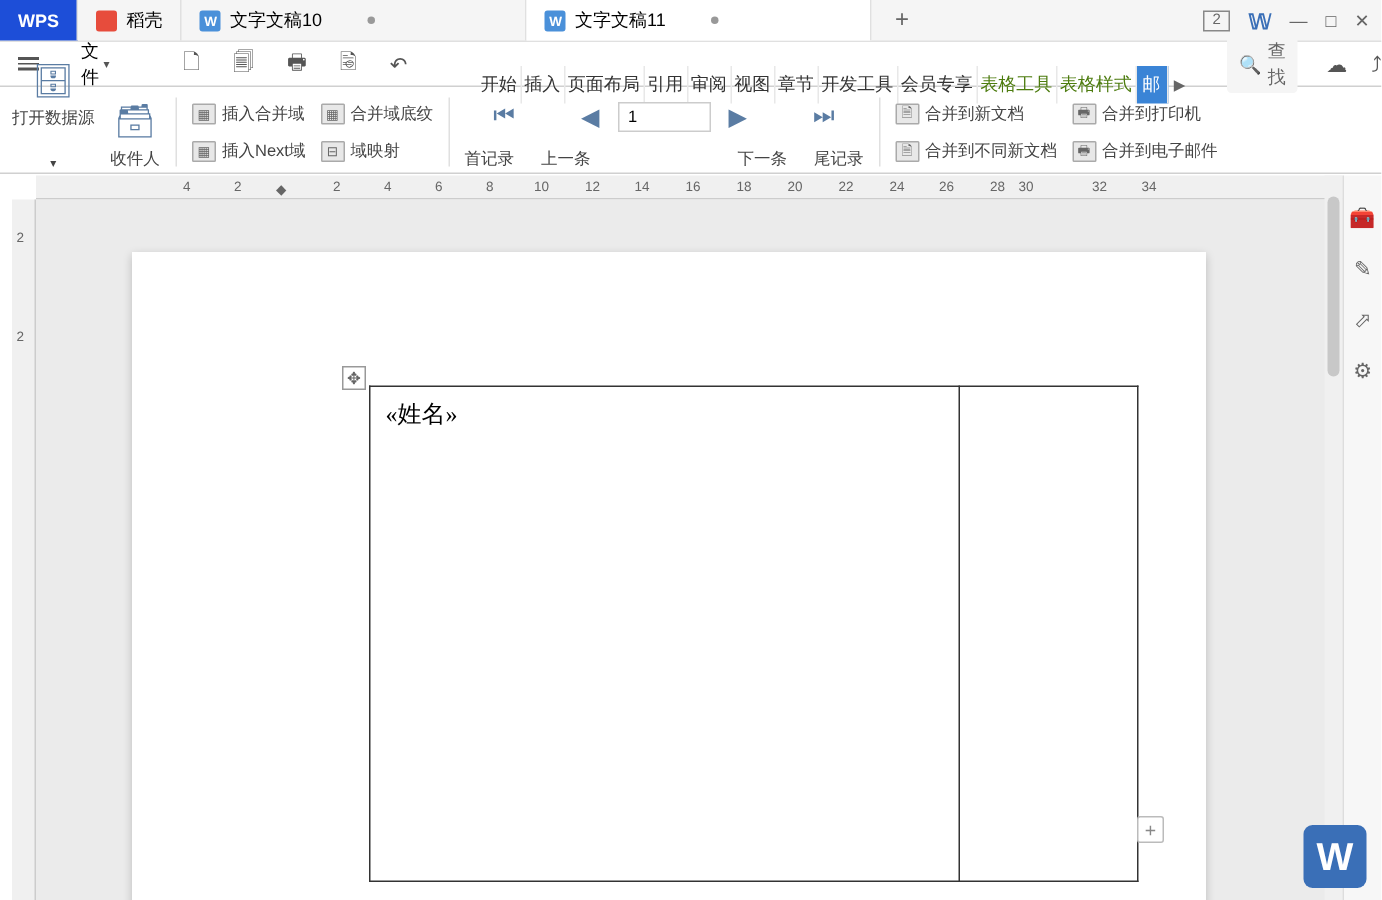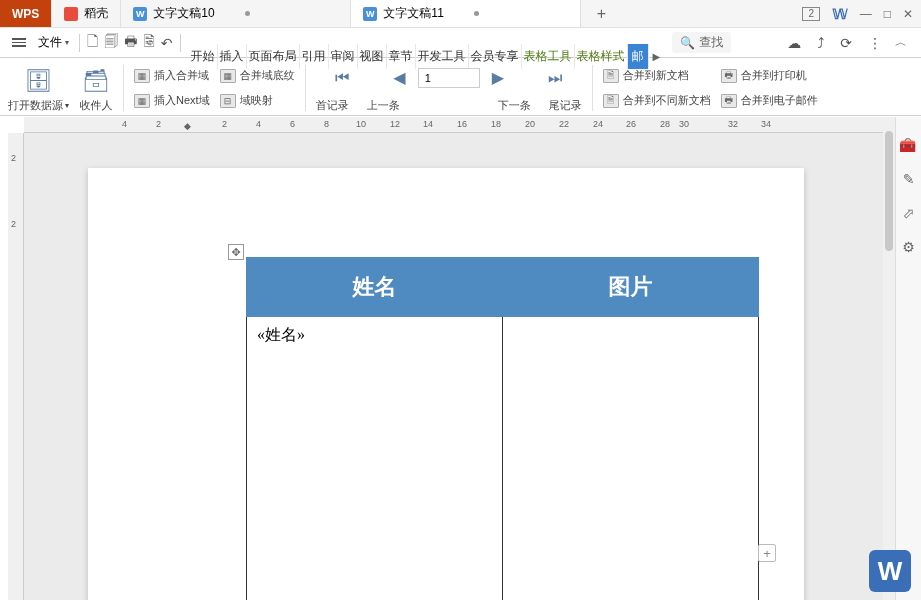--- a/index.html
+++ b/index.html
@@ -1,53 +1,53 @@
 <!DOCTYPE html>
 <html><head>
 <meta charset="utf-8">
 <style>
   * { margin: 0; padding: 0; box-sizing: border-box; }
   body { font-family: "Microsoft YaHei", Arial, sans-serif; font-size: 12px; background: #fff; width: 921px; height: 600px; overflow: hidden; position: relative; }
   
   
   .titlebar { height: 28px; background: #f5f5f5; display: flex; align-items: stretch; border-bottom: 1px solid #e0e0e0; }
   .tab { display: flex; align-items: center; padding: 0 12px; font-size: 12px; border-right: 1px solid #e0e0e0; position: relative; }
-  .tab.active-app { background: #c2410c; color: #fff; font-weight: bold; }
+  .tab.active-app { background: #1d4ed8; color: #fff; font-weight: bold; }
   .tab .doc-icon { width: 14px; height: 14px; background: #4a90d9; border-radius: 2px; margin-right: 6px; display: inline-flex; align-items: center; justify-content: center; color: #fff; font-size: 9px; font-weight: bold; }
   .tab .docker-icon { width: 14px; height: 14px; background: #e74c3c; border-radius: 2px; margin-right: 6px; }
   .tab .dot { width: 5px; height: 5px; background: #999; border-radius: 50%; margin-left: 30px; }
   .tab.doctab { width: 230px; }
   .tab.doctab.current { background: #fff; }
   .newtab { width: 40px; display: flex; align-items: center; justify-content: center; color: #666; font-size: 16px; }
   .titlebar-right { margin-left: auto; display: flex; align-items: center; gap: 12px; padding-right: 8px; color: #666; }
   .winbox { width: 18px; height: 14px; border: 1px solid #888; display: inline-flex; align-items: center; justify-content: center; font-size: 10px; }
   .winw { color: #3a6fb7; font-weight: bold; font-size: 14px; }
   
   
-  .menubar { height: 30px; background: #fff; border-bottom: 1px solid #d0d0d0; display: flex; align-items: center; padding: 0 6px; gap: 0; }
+  .menubar { height: 30px; background: #fff; border-bottom: 1px solid #d0d0d0; display: flex; align-items: center; padding: 0 6px; gap: 16px; }
   .hamburger { display: inline-block; width: 14px; }
   .hamburger span { display: block; height: 1.5px; background: #555; margin: 2px 0; }
   .file-btn { display: flex; align-items: center; gap: 3px; padding: 3px 6px; font-size: 12px; }
   .file-btn .tri { font-size: 8px; color: #555; }
   .vsep { width: 1px; height: 18px; background: #d0d0d0; margin: 0 4px; }
   .qicon { color: #555; font-size: 14px; padding: 2px 3px; }
   .menu-items { display: flex; align-items: center; margin-left: 4px; margin-top: 28px; }
   .menu-item { padding: 4px 2px; font-size: 12px; color: #333; white-space: nowrap; border-right: 1px solid #e8e8e8; }
   .menu-item.blue { color: #4d7c0f; }
   .menu-item.active { background: #3a84d6; color: #fff; padding: 4px 4px; }
   .menu-arrow { padding: 2px 4px; font-size: 10px; color: #666; }
   .search-box { display: flex; align-items: center; background: #f5f5f5; border-radius: 3px; padding: 2px 8px; margin-left: 8px; gap: 4px; font-size: 12px; color: #666; }
   .menubar-right { margin-left: auto; display: flex; align-items: center; gap: 10px; padding-right: 8px; color: #666; }
   .chev-up { font-size: 12px; color: #555; }
   
   
   .ribbon { height: 58px; background: #fff; border-bottom: 1px solid #d0d0d0; display: flex; align-items: flex-end; padding: 4px 8px 2px 8px; gap: 10px; }
   .rgroup { display: flex; flex-direction: column; align-items: center; font-size: 11px; color: #444; }
   .rgroup.big .ricon { font-size: 22px; color: #5a7ca3; width: 34px; height: 30px; display: flex; align-items: center; justify-content: center; }
-  .rgroup .label { margin-top: 2px; white-space: nowrap; display: flex; align-items: center; gap: 2px; }
+  .rgroup .label { margin-top: 2px; white-space: nowrap; display: flex; align-items: center; gap: 18px; flex-direction: column; }
   .rgroup .tri { font-size: 8px; }
   .rvsep { width: 1px; height: 46px; background: #e0e0e0; align-self: center; }
   .ritem { display: flex; align-items: center; gap: 4px; font-size: 11px; color: #444; white-space: nowrap; padding: 2px 0; }
   .ritem .ricon-sm { width: 16px; height: 14px; background: #e8e8e8; border: 1px solid #aaa; border-radius: 1px; display: inline-flex; align-items: center; justify-content: center; font-size: 9px; color: #666; }
   .rstack { display: flex; flex-direction: column; gap: 6px; justify-content: center; height: 50px; }
   .navbtn { color: #5a7ca3; font-size: 16px; padding: 0 4px; }
   .nav-arrows { display: flex; align-items: center; gap: 8px; height: 28px; }
   .page-input { width: 62px; height: 20px; border: 1px solid #ccc; padding: 0 6px; font-size: 11px; }
   
   
@@ -259,24 +259,20 @@
 <div class="ruler-v">
   <span class="tick" style="top:20px">2</span>
   <span class="tick" style="top:86px">2</span>
 </div>
 
 <div class="docarea">
   <div class="page">
     <div class="move-handle">✥</div>
     <table class="doctable">
       <tbody>
-          <tr>
-        <th>姓名</th>
-        <th>图片</th>
-      </tr>
       <tr>
         <td>«姓名»</td>
         <td></td>
       </tr>
     </tbody>
       </table>
     <div class="add-handle">+</div>
   </div>
 </div>
 

